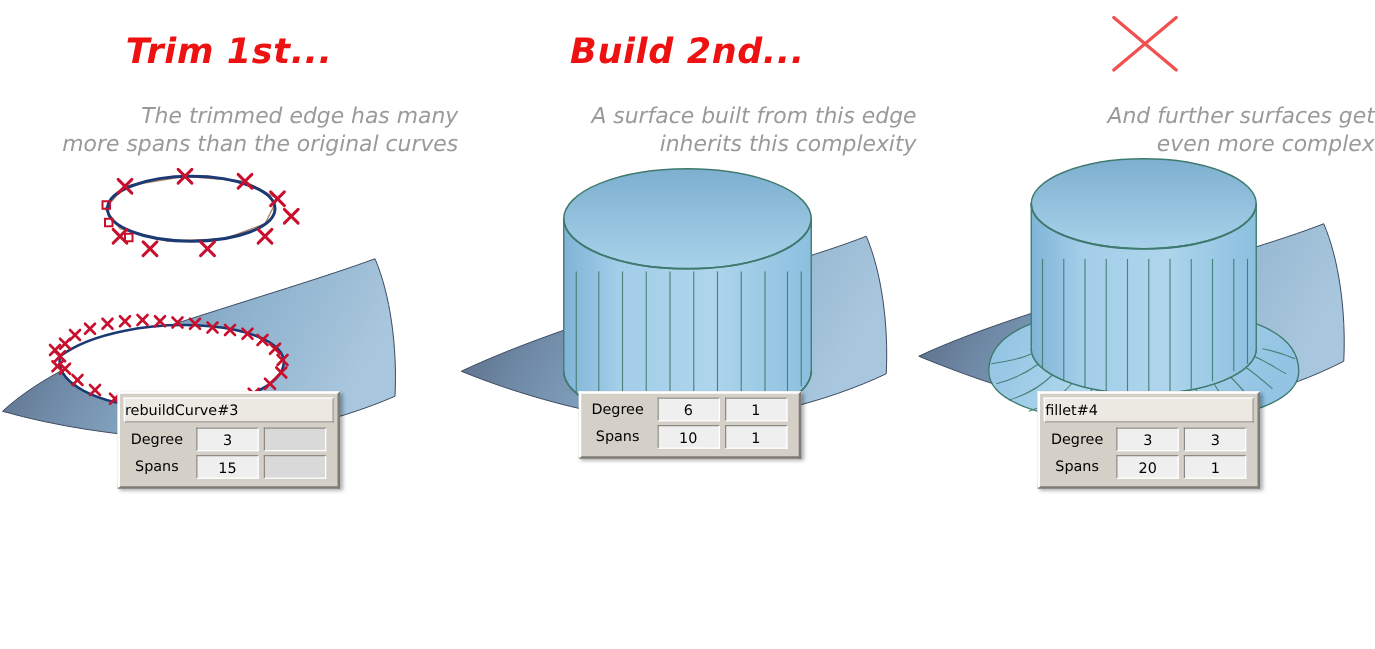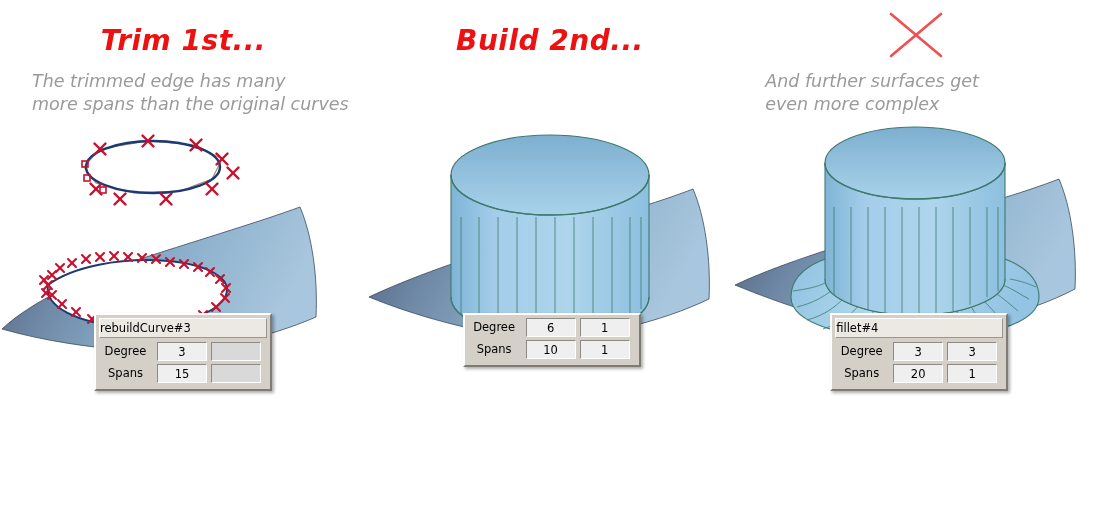--- a/index.html
+++ b/index.html
@@ -23,29 +23,28 @@
     position:absolute;top:24px;left:0;right:0;
     text-align:center;
     font-family:"DejaVu Sans", sans-serif;
     font-style:italic;
     font-weight:bold;
     font-size:28px;
     letter-spacing:0.5px;
     color:#ee1111;
   }
   .subtitle{
-    position:absolute;top:70px;left:0;right:0;
-    text-align:left;
+    position:absolute;top:82px;left:0;right:0;
+    text-align:right;
     font-family:"DejaVu Sans", sans-serif;
     font-style:italic;
     font-size:17.5px;
     line-height:23px;
     color:#9a9a9a;
     white-space:pre-line;
-    margin-left:32px;
   }
   .xmark{position:absolute;top:10px;left:0;right:0;display:flex;justify-content:center;}
 
   
   .viewport{position:relative;width:366.6px;height:262px;}
   .viewport svg{position:absolute;left:0;top:0;}
 
   
   .dlgwrap{position:relative;width:100%;height:117px;}
   .dialog{
@@ -315,20 +314,22 @@
           <div class="dlg-field">15</div>
           <div class="dlg-field empty"></div>
         </div>
       </div>
     </div>
   </div>
 
   <div class="panel">
     <div class="head">
       <div class="title">Build 2nd...</div>
+      <div class="subtitle">A surface built from this edge
+inherits this complexity</div>
     </div>
 
     <div class="viewport">
       <svg width="366" height="262" viewBox="0 0 366 262">
         <defs>
           <linearGradient id="surfGrad2" x1="0" y1="0" x2="1" y2="0.25">
             <stop offset="0" stop-color="#4e5d74"></stop>
             <stop offset="0.30" stop-color="#6f89a6"></stop>
             <stop offset="0.62" stop-color="#8cb0cc"></stop>
             <stop offset="1" stop-color="#a8c6dd"></stop>

